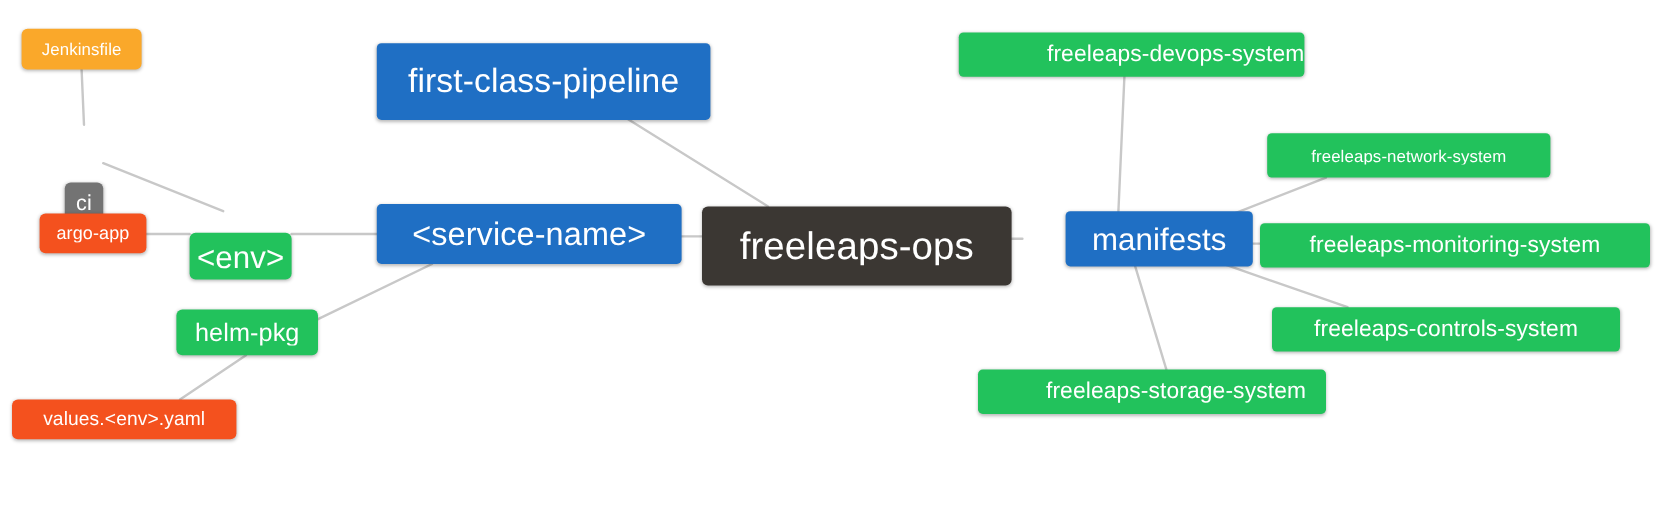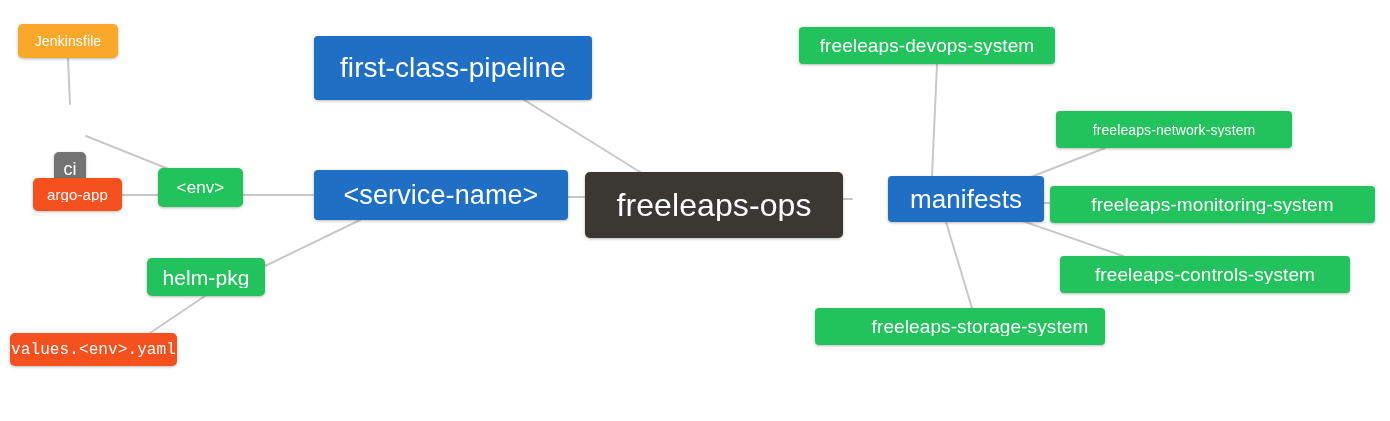--- a/index.html
+++ b/index.html
@@ -72,42 +72,42 @@
   <div id="node-layer">
       <div class="node" style="left: 18px; top: 24px; width: 100px; height: 34px; background: rgb(250, 168, 42); font-size: 14px; border-radius: 5px;">
         <span class="node-label">Jenkinsfile</span>
       </div>
       <div class="node" style="left: 54px; top: 104px; width: 32px; height: 33px; background: #737373; font-size: 18px; border-radius: 5px; margin-top: 48px;">
         <span class="node-label">ci</span>
       </div>
       <div class="node" style="left: 33px; top: 178px; width: 89px; height: 33px; background: rgb(244, 81, 30); font-size: 15px; border-radius: 5px;">
         <span class="node-label">argo-app</span>
       </div>
-      <div class="node" style="left: 158px; top: 168px; width: 85px; height: 39px; background: rgb(34, 194, 92); font-size: 17px; border-radius: 5px;">
+      <div class="node" style="left: 158px; top: 194px; width: 85px; height: 39px; background: rgb(34, 194, 92); font-size: 26px; border-radius: 5px;">
         <span class="node-label">&lt;env&gt;</span>
       </div>
       <div class="node" style="left: 147px; top: 258px; width: 118px; height: 38px; background: rgb(34, 194, 92); font-size: 21px; border-radius: 5px;">
         <span class="node-label">helm-pkg</span>
       </div>
-      <div class="node" style="left: 10px; top: 333px; width: 167px; height: 33px; background: rgb(244, 81, 30); font-size: 16px; border-radius: 5px; font-family: Liberation Mono, monospace;">
+      <div class="node" style="left: 10px; top: 333px; width: 187px; height: 33px; background: rgb(244, 81, 30); font-size: 16px; border-radius: 5px;">
         <span class="node-label">values.&lt;env&gt;.yaml</span>
       </div>
       <div class="node" style="left: 314px; top: 36px; width: 278px; height: 64px; background: rgb(31, 111, 196); font-size: 28px; border-radius: 4px;">
         <span class="node-label">first-class-pipeline</span>
       </div>
       <div class="node" style="left: 314px; top: 170px; width: 254px; height: 50px; background: rgb(31, 111, 196); font-size: 27px; border-radius: 4px;">
         <span class="node-label">&lt;service-name&gt;</span>
       </div>
       <div class="node" style="left: 585px; top: 172px; width: 258px; height: 66px; background: rgb(59, 55, 51); font-size: 32px; border-radius: 5px;">
         <span class="node-label">freeleaps-ops</span>
       </div>
       <div class="node" style="left: 888px; top: 176px; width: 156px; height: 46px; background: rgb(31, 111, 196); font-size: 26px; border-radius: 4px;">
         <span class="node-label">manifests</span>
       </div>
-      <div class="node" style="left: 799px; top: 27px; width: 256px; height: 37px; background: rgb(34, 194, 92); font-size: 19px; border-radius: 4px;">
+      <div class="node" style="left: 799px; top: 27px; width: 288px; height: 37px; background: rgb(34, 194, 92); font-size: 19px; border-radius: 4px; text-align: right;">
         <span class="node-label">freeleaps-devops-system</span>
       </div>
       <div class="node" style="left: 1056px; top: 111px; width: 236px; height: 37px; background: rgb(34, 194, 92); font-size: 14px; border-radius: 4px;">
         <span class="node-label">freeleaps-network-system</span>
       </div>
       <div class="node" style="left: 1050px; top: 186px; width: 325px; height: 37px; background: rgb(34, 194, 92); font-size: 19px; border-radius: 4px;">
         <span class="node-label">freeleaps-monitoring-system</span>
       </div>
       <div class="node" style="left: 1060px; top: 256px; width: 290px; height: 37px; background: rgb(34, 194, 92); font-size: 19px; border-radius: 4px;">
         <span class="node-label">freeleaps-controls-system</span>

